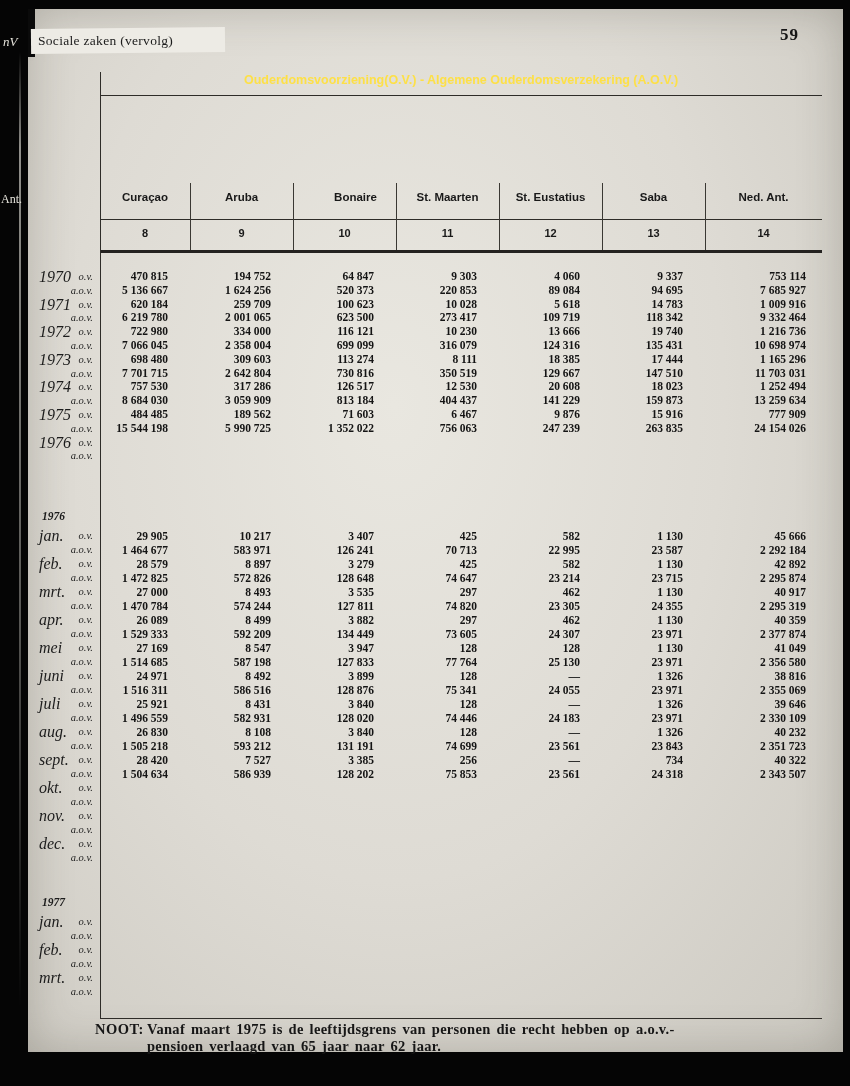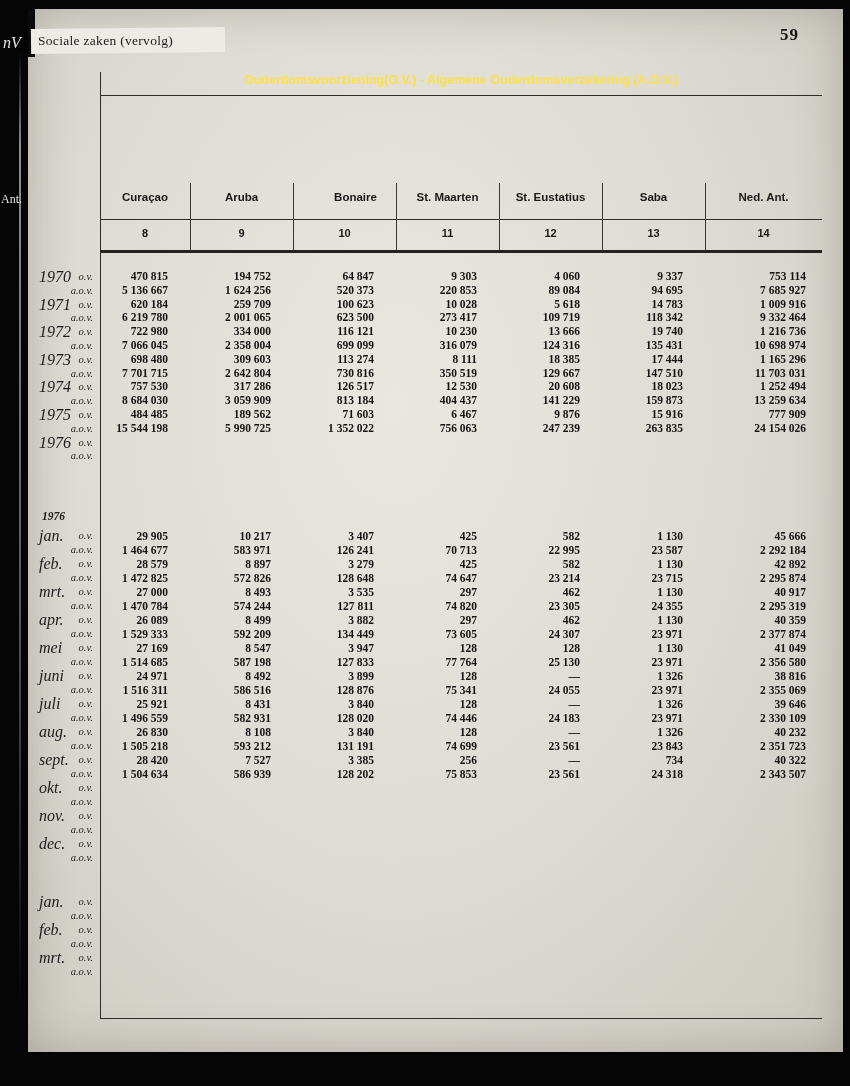--- a/index.html
+++ b/index.html
@@ -11,21 +11,21 @@
   .band{position:absolute;background:#050505;}
   .band-top{left:0;top:0;width:850px;height:9px;}
   .band-left{left:0;top:0;width:28px;height:1086px;}
   .band-right{left:843px;top:0;width:7px;height:1086px;}
   .band-bottom{left:0;top:1052px;width:850px;height:34px;}
   .corner-patch{position:absolute;left:28px;top:9px;width:7px;height:48px;background:#0a0a0a;}
   .edge-line{position:absolute;left:19px;top:52px;width:2px;height:955px;
              background:linear-gradient(to bottom, rgba(238,236,228,0.0), rgba(238,236,228,0.6) 10%,
              rgba(238,236,228,0.35) 60%, rgba(238,236,228,0.0));border-radius:2px;}
   .edge-frag{position:absolute;color:#e6e4dc;font-style:italic;}
-  .edge-frag-top{left:3px;top:34px;font-size:16px;}
+  .edge-frag-top{left:3px;top:34px;font-size:13px;}
   .edge-frag-mid{left:1px;top:192px;font-size:12px;font-style:normal;}
   .section-label-bg{position:absolute;left:31px;top:28px;width:194px;height:25px;
                     background:#edebe5;transform:rotate(-0.6deg);}
   .section-label{position:absolute;left:38px;top:33px;font-size:13.5px;letter-spacing:0.3px;color:#1b1b1b;}
   .page-number{position:absolute;left:780px;top:25px;font-size:17px;font-weight:bold;letter-spacing:1px;}
   .table-title{position:absolute;left:100px;top:73px;width:722px;text-align:center;
                font-family:"Liberation Sans", sans-serif;font-weight:bold;font-size:12.5px;color:#fde047;}
   .amount-line{position:absolute;left:100px;width:610px;text-align:center;
                font-family:"Liberation Sans", sans-serif;font-weight:bold;font-size:12px;color:#191919;}
   .amount-line-1{top:126px;}
@@ -529,20 +529,21 @@
           <div class="cell-val"></div>
           <div class="cell-val"></div>
           <div class="cell-val"></div>
           <div class="cell-val"></div>
           <div class="cell-val"></div>
           <div class="cell-val"></div>
           <div class="cell-val last"></div>
         </div>
       </div>
       <div class="sec sec-months">
+        <div class="sec-heading">1977</div>
         <div class="row">
           <div class="cell-year">jan.</div>
           <div class="cell-type">o.v.</div>
           <div class="cell-val"></div>
           <div class="cell-val"></div>
           <div class="cell-val"></div>
           <div class="cell-val"></div>
           <div class="cell-val"></div>
           <div class="cell-val"></div>
           <div class="cell-val last"></div>
@@ -600,14 +601,21 @@
           <div class="cell-val"></div>
           <div class="cell-val"></div>
           <div class="cell-val"></div>
           <div class="cell-val last"></div>
         </div>
       </div>
     </div>
 
   <div class="hline hline-bottom"></div>
 
+  <div class="note">
+    <div class="note-label">NOOT:</div>
+    <div class="note-text">
+      <div>Vanaf maart 1975 is de leeftijdsgrens van personen die recht hebben op a.o.v.-</div>
+      <div>pensioen verlaagd van 65 jaar naar 62 jaar.</div>
+    </div>
+  </div>
 
 </div>
 
 </body></html>

